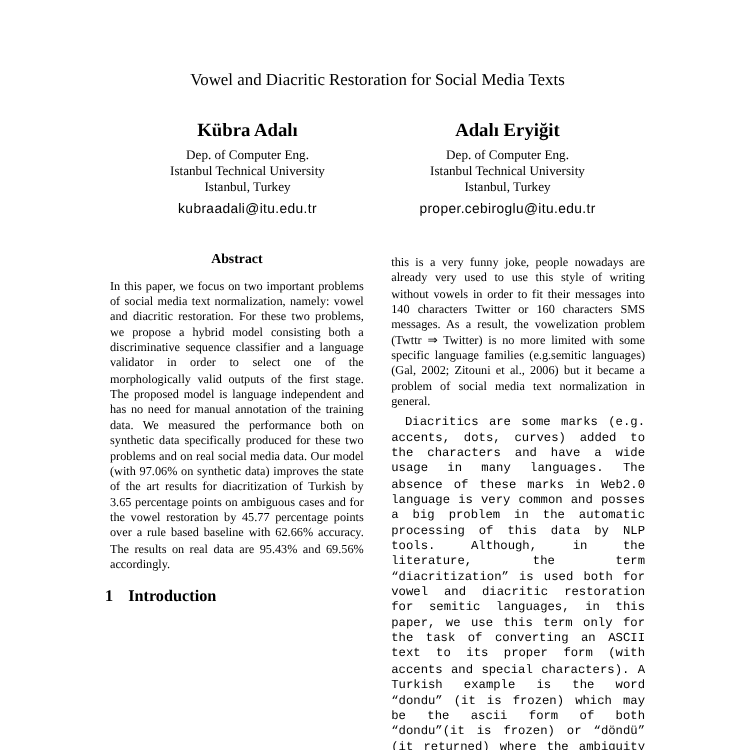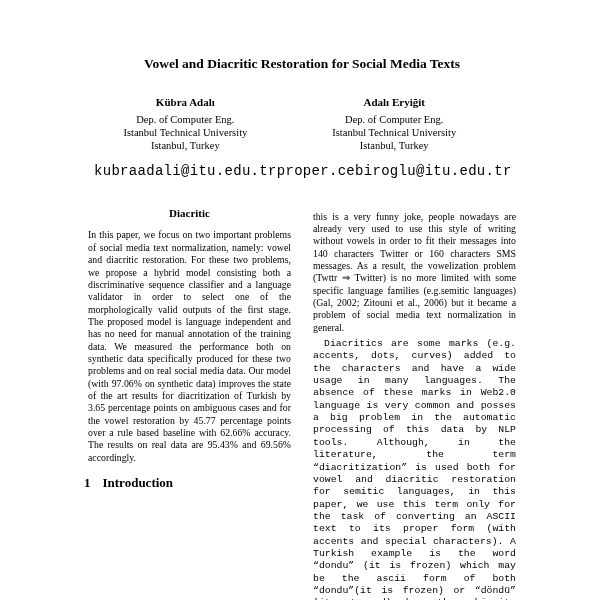--- a/index.html
+++ b/index.html
@@ -11,35 +11,35 @@
     overflow: hidden;
   }
   .page {
     width: 600px; height: 600px;
     padding: 56px 80px 0 84px;
     overflow: hidden;
     background: #fff;
   }
   .title {
     text-align: center;
-    font-weight: bold;
+    font-weight: normal;
     font-size: 13.5px;
     margin-bottom: 24px;
   }
   .authors {
     display: flex;
     justify-content: space-between;
     margin: 0 10px 26px 10px;
   }
   .author { text-align: center; font-size: 10.5px; line-height: 1.25; flex: 1; }
-  .author .name { font-weight: bold; font-size: 11px; margin-bottom: 3px; }
+  .author .name { font-weight: bold; font-size: 15px; margin-bottom: 3px; }
   .author .email {
-    font-family: Liberation Mono, monospace;
-    font-size: 14px;
-    margin-top: 11px;
+    font-family: Liberation Sans, sans-serif;
+    font-size: 11px;
+    margin-top: 4px;
     letter-spacing: 0.3px;
     white-space: nowrap;
   }
   .columns { display: flex; gap: 14px; }
   .col {
     width: 50%;
     font-size: 9.8px;
     line-height: 1.26;
     text-align: justify;
   }
@@ -79,21 +79,21 @@
       <div>Dep. of Computer Eng.</div>
       <div>Istanbul Technical University</div>
       <div>Istanbul, Turkey</div>
       <div class="email">proper.cebiroglu@itu.edu.tr</div>
     </div>
   </div>
 
   <div class="columns">
 
     <div class="col">
-      <div class="abstract-heading">Diacritic</div>
+      <div class="abstract-heading">Abstract</div>
       <p class="par">In this paper, we focus on two important problems of social media text normalization, namely: vowel and diacritic restoration. For these two problems, we propose a hybrid model consisting both a discriminative sequence classifier and a language validator in order to select one of the morphologically valid outputs of the first stage. The proposed model is language independent and has no need for manual annotation of the training data. We measured the performance both on synthetic data specifically produced for these two problems and on real social media data. Our model (with 97.06% on synthetic data) improves the state of the art results for diacritization of Turkish by 3.65 percentage points on ambiguous cases and for the vowel restoration by 45.77 percentage points over a rule based baseline with 62.66% accuracy. The results on real data are 95.43% and 69.56% accordingly.</p>
       <div class="section-heading">
         <span class="secnum">1</span><span>Introduction</span>
       </div>
     </div>
 
     <div class="col">
       <p class="par">this is a very funny joke, people nowadays are already very used to use this style of writing without vowels in order to fit their messages into 140 characters Twitter or 160 characters SMS messages. As a result, the vowelization problem (Twttr ⇒ Twitter) is no more limited with some specific language families (e.g.semitic languages) (Gal, 2002; Zitouni et al., 2006) but it became a problem of social media text normalization in general.</p>
       <p class="par indent">Diacritics are some marks (e.g. accents, dots, curves) added to the characters and have a wide usage in many languages. The absence of these marks in Web2.0 language is very common and posses a big problem in the automatic processing of this data by NLP tools. Although, in the literature, the term “diacritization” is used both for vowel and diacritic restoration for semitic languages, in this paper, we use this term only for the task of converting an ASCII text to its proper form (with accents and special characters). A Turkish example is the word “dondu” (it is frozen) which may be the ascii form of both “dondu”(it is frozen) or “döndü” (it returned) where the ambiguity should be resolved according to the context. In some studies, this task is also referred as “unicodification”(Scannell, 2011) or “deasciification”(Tür, 2000).</p>
       <p class="par indent">In this paper, we focus on data two important problems of social text normalization, namely: di-</p>

